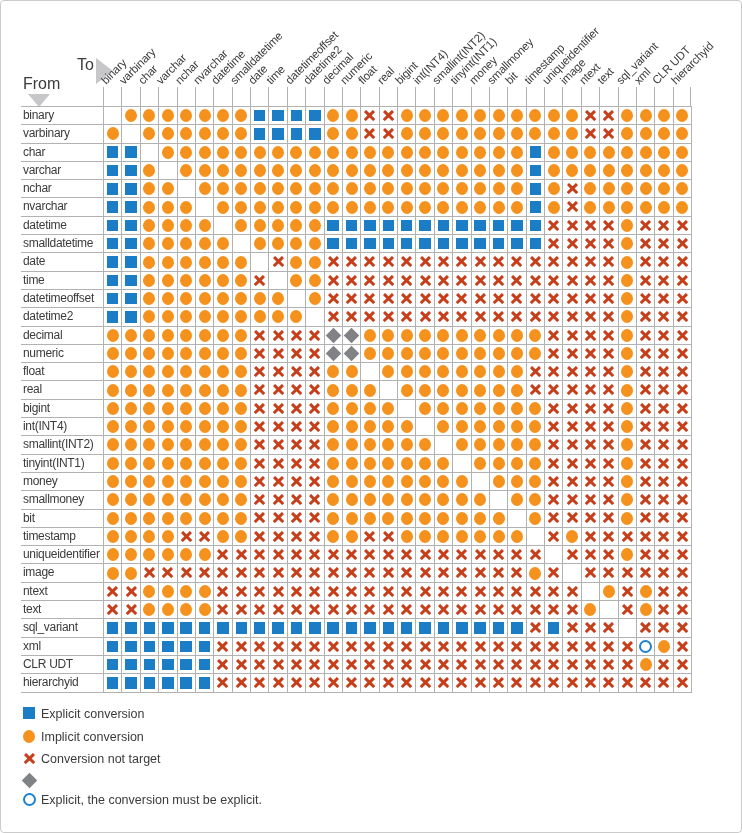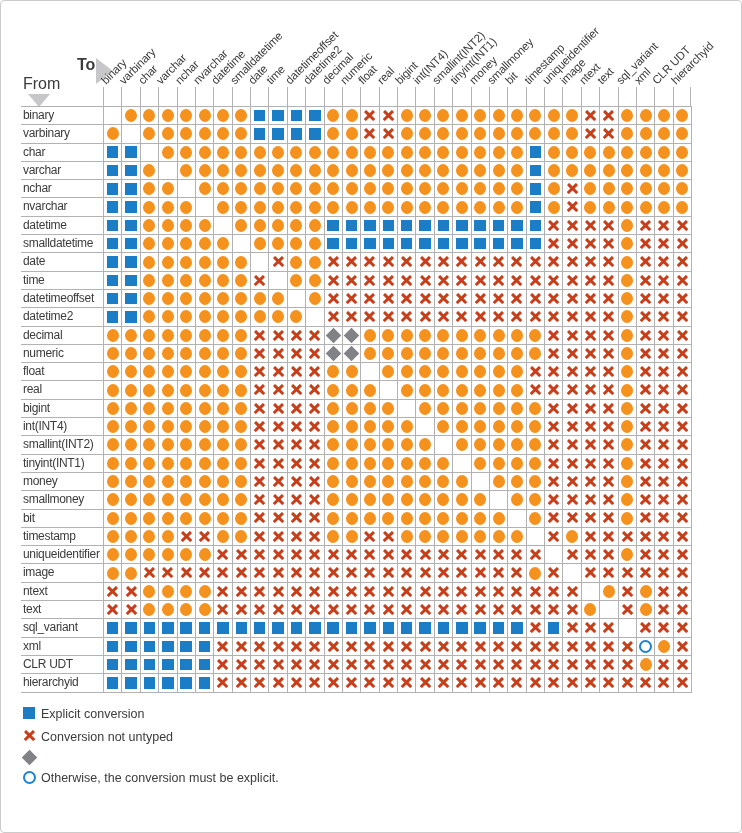--- a/index.html
+++ b/index.html
@@ -1,20 +1,20 @@
 <!DOCTYPE html>
 <html><head>
 <meta charset="utf-8">
 <style>
   html,body{margin:0;padding:0;background:#fff;font-family:"Liberation Sans",sans-serif;}
   #page{position:relative;width:740px;height:831px;background:#ffffff;border:1px solid #cbcbcb;border-radius:4px;overflow:hidden;}
 
   
   .axis-label{position:absolute;font-size:15px;color:#3b3b3b;font-weight:bold;}
-  #to-label{left:76px;top:55px;font-weight:bold;font-size:16px;}
+  #to-label{left:76px;top:55px;font-weight:normal;font-size:16px;}
   #from-label{left:22px;top:74px;font-weight:normal;font-size:16px;}
   #to-arrow{position:absolute;left:95px;top:57px;width:0;height:0;border-left:17px solid #c7c7c9;border-top:13px solid transparent;border-bottom:13px solid transparent;}
   #from-arrow{position:absolute;left:27px;top:93px;width:0;height:0;border-top:13px solid #c7c7c9;border-left:11px solid transparent;border-right:11px solid transparent;}
 
   
   #grid{position:absolute;left:20px;top:105px;width:670px;display:grid;grid-template-columns:82px repeat(32,1fr);grid-auto-rows:17.3px;gap:1px;background:#b2b2b2;border-top:1px solid #b2b2b2;border-bottom:1px solid #b2b2b2;border-right:1px solid #b2b2b2;}
   .row-label{background:#fff;font-size:12px;letter-spacing:-0.3px;color:#3b3b3b;line-height:17.3px;padding-left:2px;white-space:nowrap;overflow:visible;}
   .cell{background:#fff;display:flex;align-items:center;justify-content:center;}
 
   
@@ -3171,33 +3171,41 @@
       <div class="legend-item">
         <span class="legend-icon">
           <span class="sym symE"></span>
         </span>
         <div class="legend-text">
           <div>Explicit conversion</div>
         </div>
       </div>
       <div class="legend-item">
         <span class="legend-icon">
+          <span class="sym symI"></span>
+        </span>
+        <div class="legend-text">
+          <div>Implicit conversion</div>
+        </div>
+      </div>
+      <div class="legend-item">
+        <span class="legend-icon">
           <span class="sym symX"></span>
         </span>
         <div class="legend-text">
-          <div>Conversion not untyped</div>
+          <div>Conversion not target</div>
         </div>
       </div>
       <div class="legend-item">
         <span class="legend-icon">
           <span class="sym symD"></span>
         </span>
       </div>
       <div class="legend-item">
         <span class="legend-icon">
           <span class="sym symO"></span>
         </span>
         <div class="legend-text">
-          <div>Otherwise, the conversion must be explicit.</div>
+          <div>Explicit, the conversion must be explicit.</div>
         </div>
       </div>
     </div>
 </div>
 
 </body></html>

